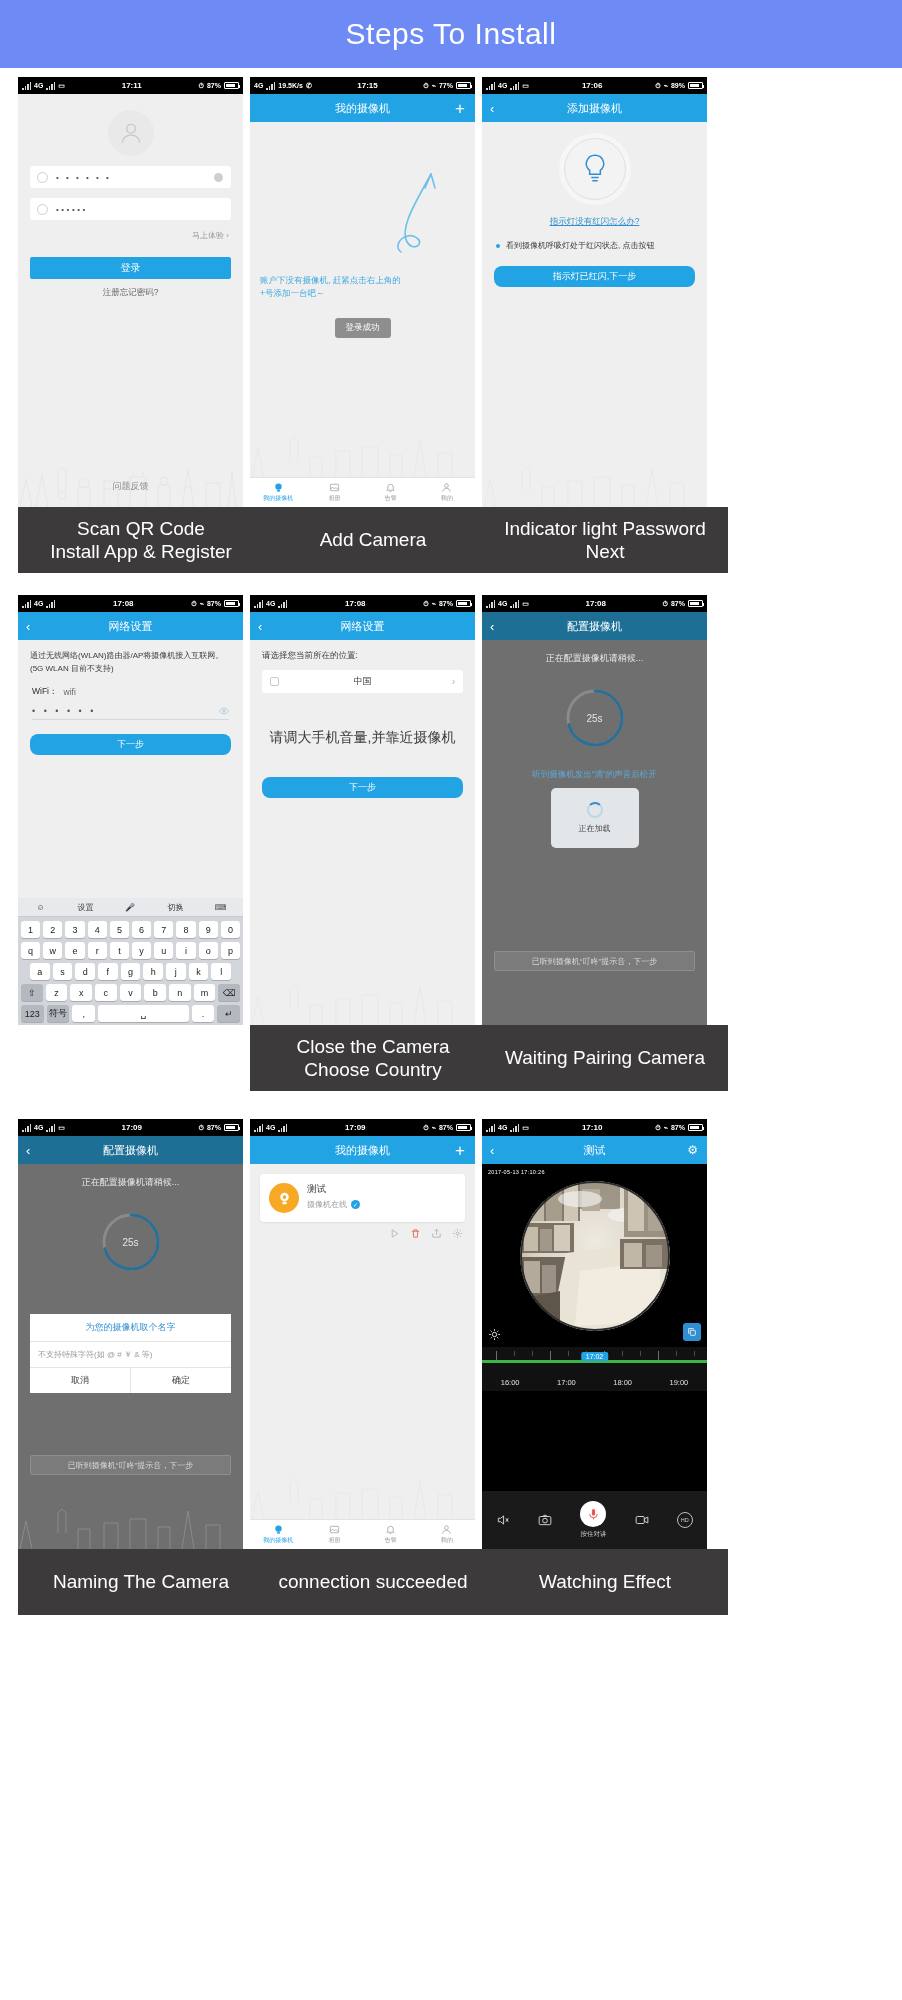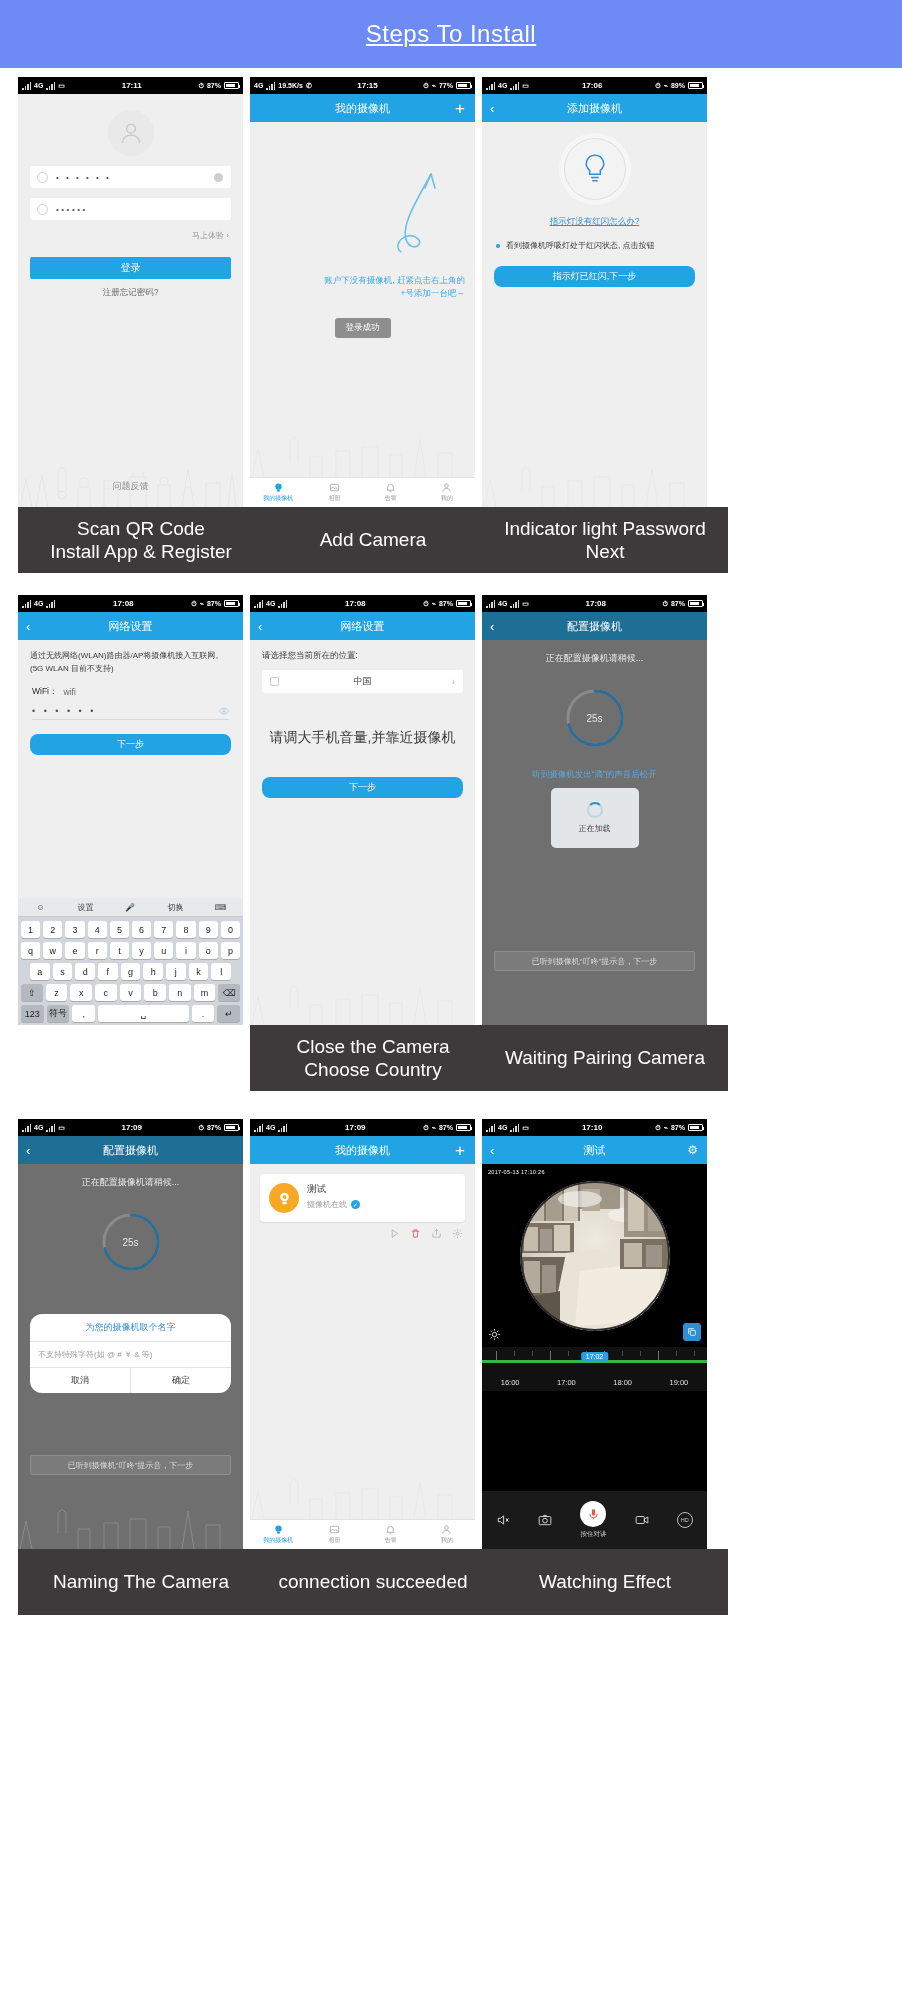--- a/index.html
+++ b/index.html
@@ -6,21 +6,21 @@
   body {
     width: 902px; height: 2000px;
     background: #ffffff;
     font-family: "Liberation Sans", sans-serif;
     overflow: hidden;
   }
   .banner {
     height: 68px;
     background: #6e8bf5;
     display: flex; align-items: center; justify-content: center;
-    color: #fff; font-size: 24px; letter-spacing: .5px; text-decoration: underline;
+    color: #fff; font-size: 30px; letter-spacing: .5px;
   }
   .grid {
     display: grid;
     grid-template-columns: repeat(3, 225px);
     gap: 6px 7px;
     padding: 9px 18px 0 18px;
   }
   .cell { width: 246px; }
 
   
@@ -74,21 +74,21 @@
   .btn-primary{
     margin: 16px 12px 0; height:22px; background:#22a3e4; color:#fff;
     display:flex;align-items:center;justify-content:center;font-size:10px;border-radius:2px;
   }
   .row-links{display:flex;justify-content:center;margin:8px 13px 5px;font-size:8.5px;color:#666;}
   .feedback{position:absolute;left:0;right:0;bottom:14px;text-align:center;font-size:9px;color:#8d8d8d;}
 
   
   .arrow-hint{position:absolute;right:28px;top:42px;width:60px;height:92px;}
   .empty-txt{
-    position:absolute;left:10px;right:10px;top:152px;text-align:right;
+    position:absolute;left:10px;right:10px;top:152px;text-align:left;
     font-size:8.5px;color:#3fa9e0;line-height:1.5;
   }
   .toast{
     position:absolute;left:50%;transform:translateX(-50%);top:196px;
     background:#8e8e8e;color:#fff;font-size:8.5px;padding:4px 11px;border-radius:3px;
   }
   .tabbar{
     position:absolute;left:0;right:0;bottom:0;height:30px;background:#fff;
     border-top:1px solid #e2e2e2;display:flex;
   }
@@ -139,21 +139,21 @@
   .loading-card{
     position:absolute;left:50%;transform:translateX(-50%);top:148px;
     width:88px;height:60px;background:#e2e6e9;border-radius:5px;
     display:flex;flex-direction:column;align-items:center;justify-content:center;gap:5px;
   }
   .spinner{width:16px;height:16px;border:2px solid #bcd7e8;border-top-color:#2f8fd0;border-radius:50%;}
   .loading-card span{font-size:8px;color:#4a4a4a;}
   .btn-ghost{position:absolute;left:12px;right:12px;bottom:54px;height:20px;border:1px solid #8f8f8f;background:#7b7b7b;color:#d9d9d9;display:flex;align-items:center;justify-content:center;font-size:8px;border-radius:2px;}
 
   
-  .dlg{position:absolute;left:12px;right:12px;top:150px;background:#fff;border-radius:12px;overflow:hidden;}
+  .dlg{position:absolute;left:12px;right:12px;top:150px;background:#fff;border-radius:0;overflow:hidden;}
   .dlg-t{padding:7px 0;text-align:center;font-size:9px;color:#2f8fd0;border-bottom:1px solid #e4e4e4;}
   .dlg-i{padding:7px 8px;font-size:8px;color:#9b9b9b;border-bottom:1px solid #e4e4e4;}
   .dlg-b{display:flex;}
   .dlg-b div{flex:1;text-align:center;padding:6px 0;font-size:9px;color:#3c3c3c;}
   .dlg-b div:first-child{border-right:1px solid #e4e4e4;}
 
   
   .cam-card{margin:10px 10px 0;background:#fff;border-radius:4px;padding:9px;display:flex;gap:8px;box-shadow:0 1px 2px rgba(0,0,0,.08);}
   .cam-ico{width:30px;height:30px;border-radius:50%;background:#f7a925;display:flex;align-items:center;justify-content:center;flex:none;}
   .cam-ico svg{width:17px;height:17px;}

